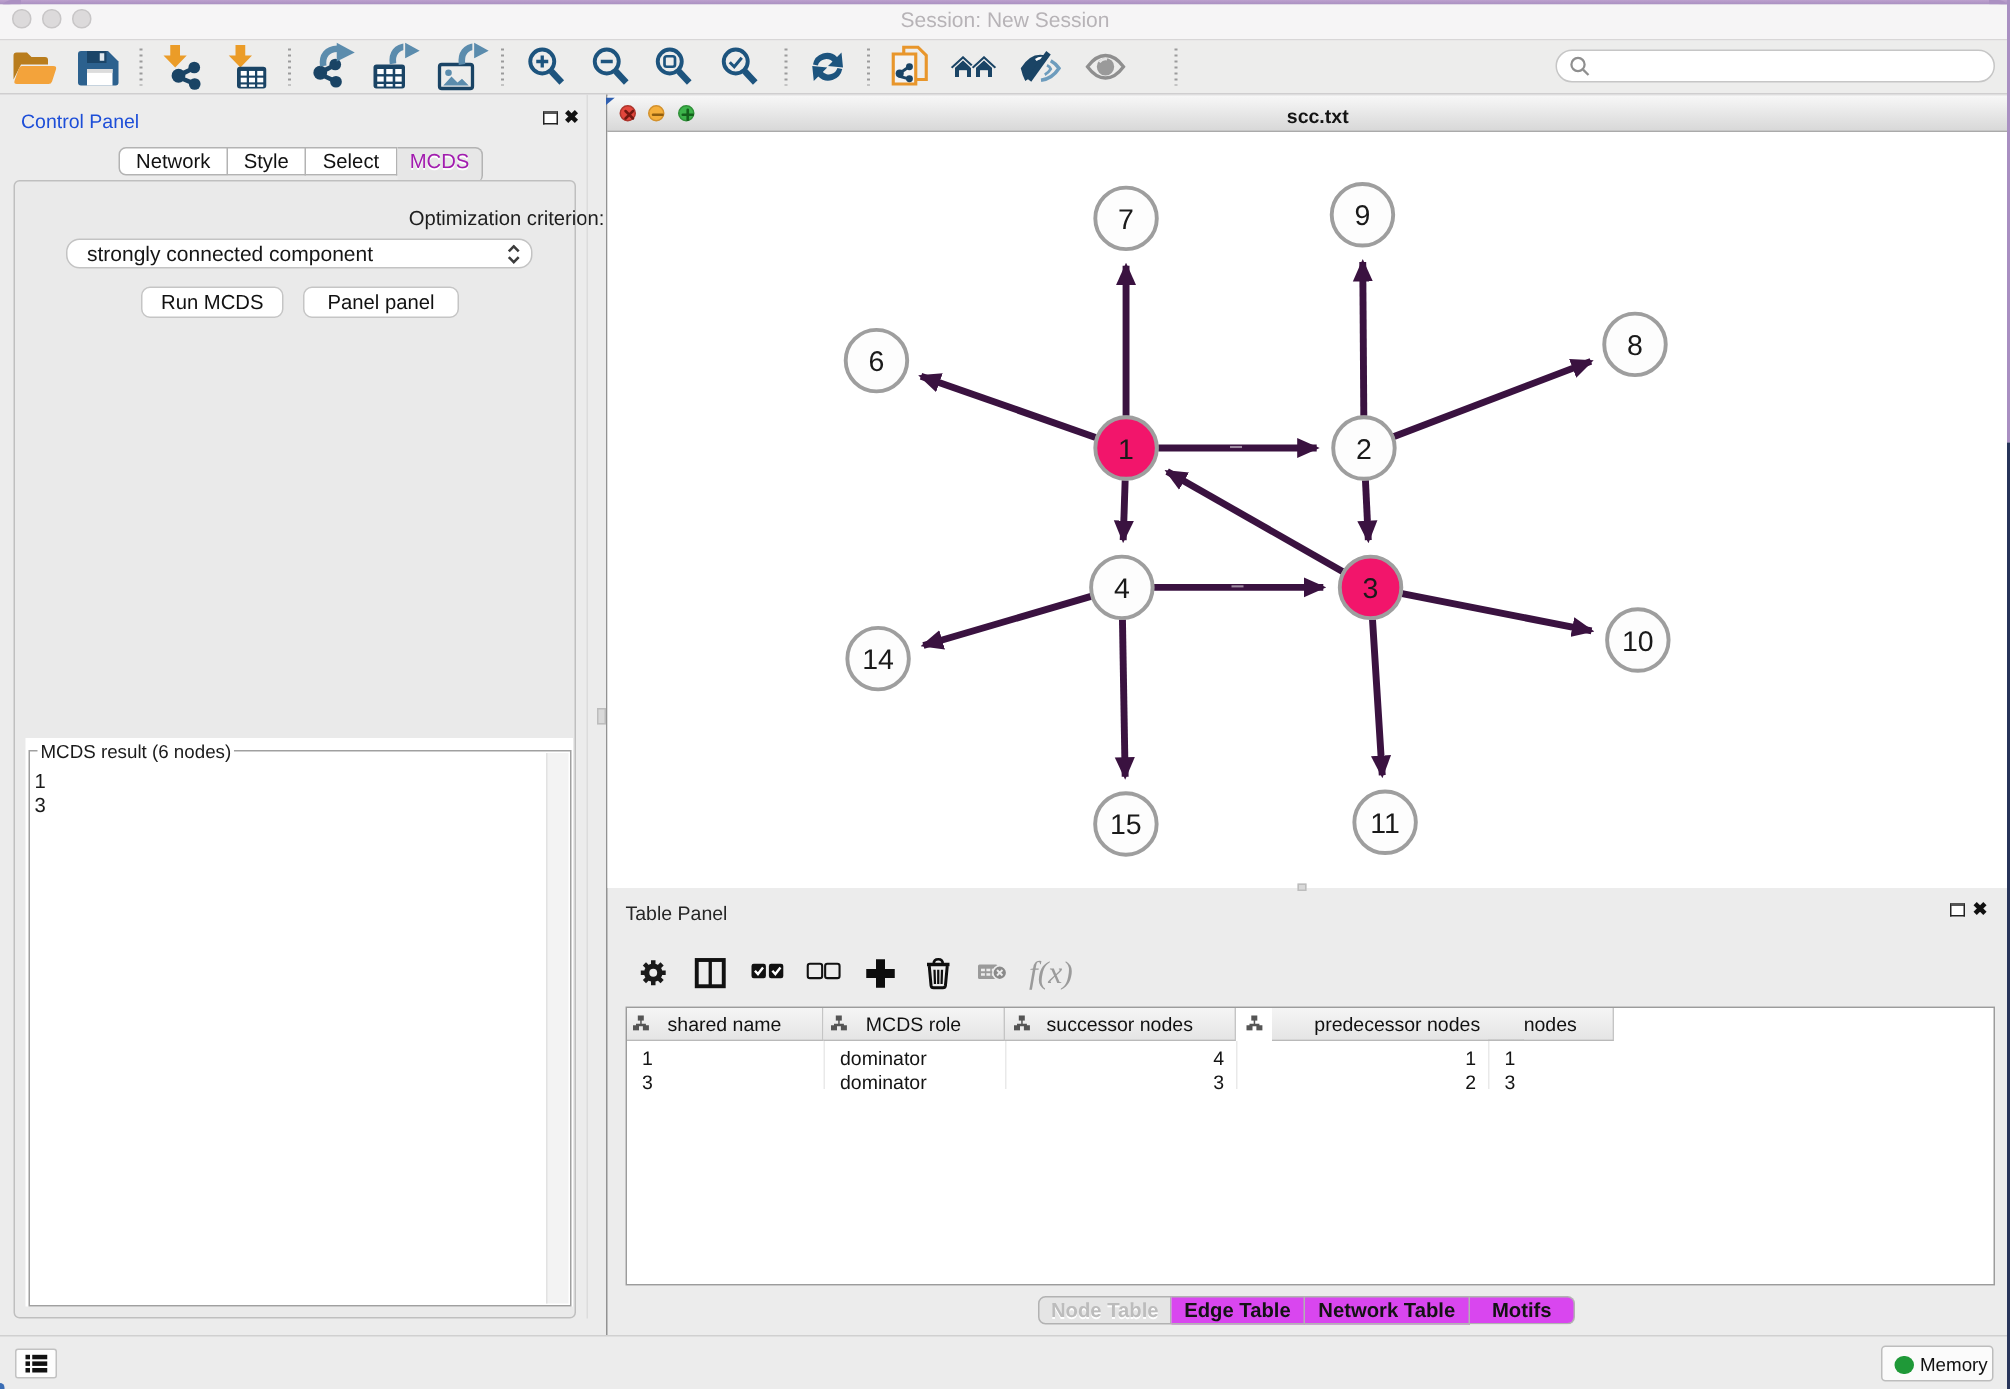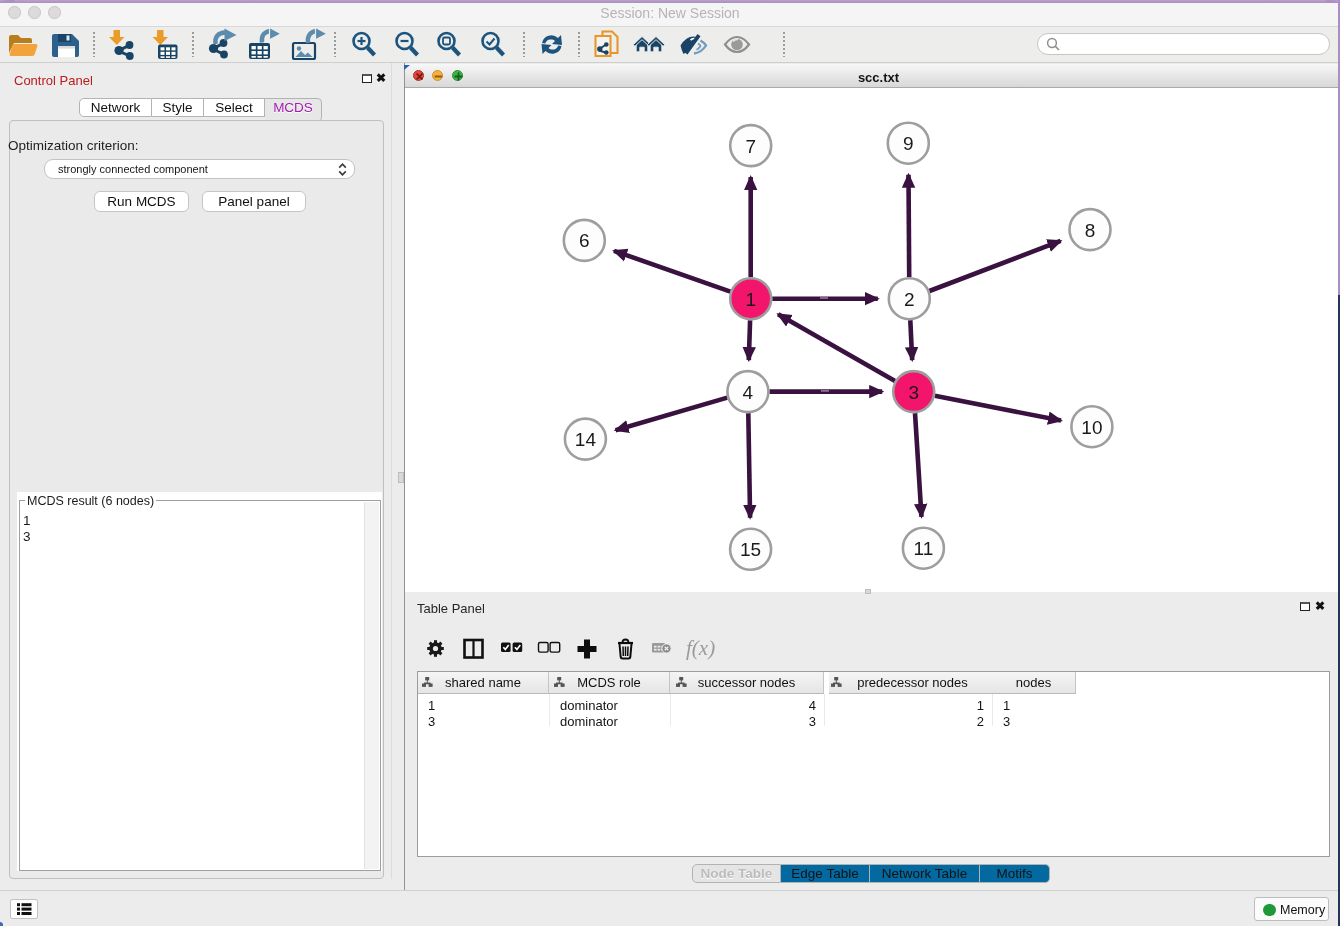--- a/index.html
+++ b/index.html
@@ -7,49 +7,49 @@
 .abs{position:absolute}
 
 #purpletop{left:0;top:0;width:1340px;height:3px;background:linear-gradient(#bda0ce,#a88fc0)}
 #titlebar{left:0;top:3px;width:1340px;height:24px;background:#f6f5f6;border-bottom:1px solid #d8d6d7}
 .tl{width:12.5px;height:12.5px;border-radius:50%;top:6px;background:#dcdadb;border:1px solid #c8c6c7}
 #wintitle{top:5px;left:0;width:1340px;text-align:center;font-size:14px;color:#b7b3b7}
 #toolbar{left:0;top:27px;width:1340px;height:36px;background:#ededec;border-bottom:1px solid #cfcecf}
 .sep{top:31px;width:2px;height:26px;background-image:radial-gradient(circle,#9b9b9b 34%,transparent 40%);background-size:2px 4px}
 #searchbox{left:1037px;top:33px;width:293px;height:22px;background:#fff;border:1px solid #c6c6c6;border-radius:12px}
 
-#cp-title{left:14px;top:73px;font-size:13px;color:#b91c1c}
+#cp-title{left:14px;top:73px;font-size:13px;color:#1d4ed8}
 .flt{width:10px;height:9px;border:1.6px solid #222;border-top:2.5px solid #555;background:#fff}
 .xicon{font-size:12px;color:#111;font-weight:700}
 .tabs{height:19px;display:flex}
 .tab{border:1px solid #b3b3b3;border-left:none;background:#fff;font-size:13.5px;color:#111;text-align:center;line-height:18px;height:19px}
 #cpanel{left:9px;top:120px;width:375px;height:759px;border:1px solid #bfbfbf;border-radius:4px;background:#eaeaea}
-#optlabel{left:8px;top:138px;width:375px;text-align:left;font-size:13.5px;color:#1e1e1e}
-#cselect{left:44px;top:159px;width:311px;height:20px;background:#fff;border:1px solid #c3c3c3;border-radius:9px;font-size:11px;color:#161616;line-height:18px;padding-left:13px}
+#optlabel{left:28px;top:138px;width:375px;text-align:right;font-size:13.5px;color:#1e1e1e}
+#cselect{left:44px;top:159px;width:311px;height:20px;background:#fff;border:1px solid #c3c3c3;border-radius:9px;font-size:14px;color:#161616;line-height:18px;padding-left:13px}
 .btn{height:21px;background:#fff;border:1px solid #c5c5c5;border-radius:6px;font-size:13.5px;color:#111;text-align:center;line-height:19px}
 #mcdsbox{left:17px;top:492px;width:365px;height:379px;background:#fff}
 #mcdsborder{left:19px;top:500px;width:362px;height:371px;border:1px solid #a0a0a0}
 #mcdslegend{left:25px;top:494px;font-size:12.5px;color:#1b1b1b;background:#fff;padding:0 2px}
 #mcdsscroll{left:364px;top:502px;width:15px;height:367px;background:#f3f3f3;border-left:1px solid #e2e2e2}
 
 #vdiv-line{left:404px;top:63px;width:1px;height:827px;background:#929292}
 #vdiv-handle{left:398px;top:472px;width:6px;height:11px;background:#d9d9d9;border:1px solid #bdbdbd}
 #hdiv-handle{left:865px;top:589px;width:6px;height:5px;background:#d9d9d9;border:1px solid #bdbdbd}
 
 #nettitle{left:405px;top:64px;width:933px;height:24px;background:linear-gradient(#f7f7f7,#d8d8d8);border-bottom:1px solid #aaa}
 #netname{top:69.5px;left:412px;width:933px;text-align:center;font-size:13px;font-weight:700;color:#141414}
 .mac{width:11px;height:11px;border-radius:50%;top:70px}
 .mac svg{display:block;margin:0 auto}
 #canvas{left:405px;top:88px;width:933px;height:504px;background:#fff}
 
 #tp-title{left:417px;top:601px;font-size:13px;color:#262626}
 #tbl{left:417px;top:671px;width:913px;height:186px;background:#fff;border:1px solid #9c9c9c}
 .th{top:0;height:22px;background:linear-gradient(#f5f5f5,#e5e5e5);border-right:1px solid #c5c5c5;border-bottom:1px solid #b9b9b9;font-size:13px;color:#111;text-align:center;line-height:22px}
 .td{font-size:13px;color:#141414;height:16px;line-height:16px}
-.btab{border:1px solid #b2b2b2;border-left:none;background:#0369a1;font-size:13.5px;font-weight:400;color:#131313;text-align:center;line-height:17px;height:19px}
+.btab{border:1px solid #b2b2b2;border-left:none;background:#d946ef;font-size:13.5px;font-weight:700;color:#131313;text-align:center;line-height:17px;height:19px}
 
 #statusbar{left:0;top:890px;width:1340px;height:36px;background:#ececec;border-top:1px solid #d0d0d0}
 #listbtn{left:10px;top:899px;width:28px;height:20px;background:#fdfdfd;border:1px solid #c2c2c2;border-radius:2px}
 #membtn{left:1254px;top:897px;width:75px;height:24px;background:#fbfbfb;border:1px solid #bdbdbd;border-radius:3px;font-size:12.5px;color:#111}
 
 #redge-p{left:1338px;top:0;width:2px;height:295px;background:#a98fc2}
 #redge-d{left:1338px;top:295px;width:2px;height:631px;background:#27345a}
 </style></head>
 <body>
 <div class="abs" id="purpletop"></div>
@@ -370,21 +370,21 @@
       <circle cx="249.5" cy="18.5" r="4.6" fill="#8a8a8a" stroke="#ececec" stroke-width="1"></circle>
       <path d="M247.7 16.7 l3.6 3.6 M251.3 16.7 l-3.6 3.6" stroke="#ececec" stroke-width="1.3"></path>
     </g>
 
 <text x="269" y="25" font-family="Liberation Serif, serif" font-style="italic" font-size="21" fill="#9b9b9b">f(x)</text>
 </svg>
 <div class="abs" id="tbl">
 <div class="th" style="position:absolute;left:0;width:131px">shared name</div>
 <div class="th" style="position:absolute;left:131px;width:121px">MCDS role</div>
 <div class="th" style="position:absolute;left:252px;width:154px">successor nodes</div>
-<div class="th" style="position:absolute;left:411px;width:168px">predecessor nodes</div>
+<div class="th" style="position:absolute;left:430px;width:168px">predecessor nodes</div>
 <div class="th" style="position:absolute;left:574px;width:84px">nodes</div>
 <svg style="position:absolute;left:0;top:0" width="440" height="22" viewBox="0 0 440 22">
       <g fill="#555">
         <g transform="translate(4,5)">
           <rect x="3.2" y="0" width="4" height="3.4"></rect>
           <rect x="0" y="6.5" width="4" height="3.4"></rect>
           <rect x="6.6" y="6.5" width="4" height="3.4"></rect>
           <path d="M4.8 3 h1 v2.5 h2.8 v1.7 h-6.6 v-1.7 h2.8 z"></path>
         </g>
         <g transform="translate(136,5)">

